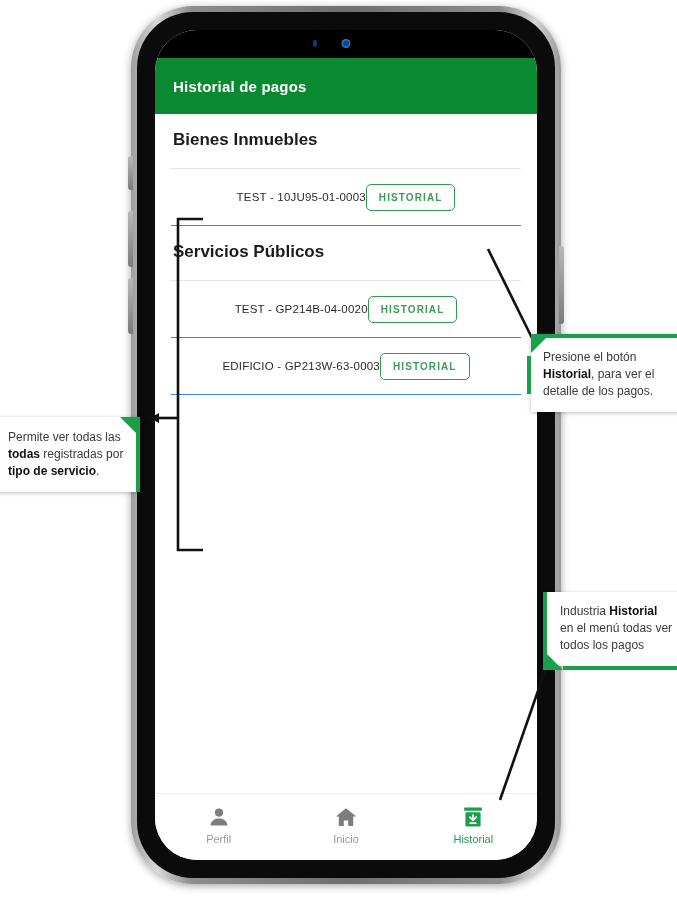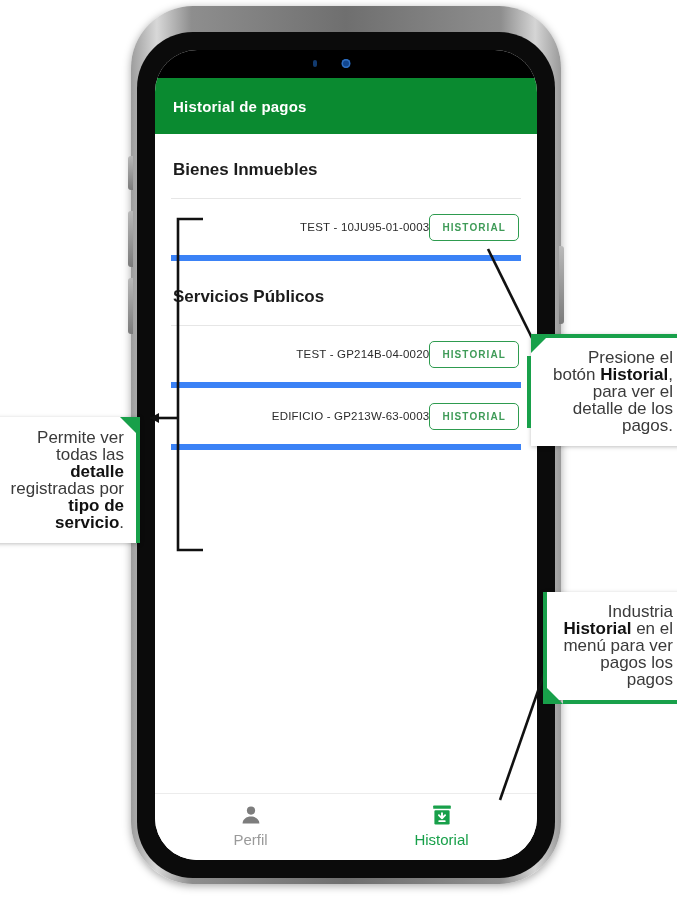--- a/index.html
+++ b/index.html
@@ -27,21 +27,20 @@
     box-shadow: 0 2px 8px rgba(0,0,0,0.35);
   }
   #phone-frame-inner {
     position: absolute;
     left: 6px;
     top: 6px;
     right: 6px;
     bottom: 6px;
     border-radius: 56px;
     background: #0b0b0b;
-    margin-top: 20px;
   }
   #phone-screen {
     position: absolute;
     left: 18px;
     top: 18px;
     right: 18px;
     bottom: 18px;
     border-radius: 42px;
     background: #000000;
     overflow: hidden;
@@ -130,28 +129,28 @@
   #app-body {
     flex: 1 1 auto;
     background: #ffffff;
     padding: 0 16px;
     overflow: hidden;
   }
   .section-title {
     font-size: 17px;
     font-weight: bold;
     color: #1c1c1c;
-    padding: 26px 2px 18px 2px;
+    padding: 16px 2px 18px 2px;
   }
   .list-row {
     display: flex;
     align-items: center;
-    justify-content: flex-end;
+    justify-content: center;
     height: 56px;
-    border-bottom: 6px solid #3b82f6;
+    border-bottom: 1px solid #3b82f6;
     padding: 0 2px;
   }
   .row-label {
     font-size: 11.5px;
     color: #2b2b2b;
     letter-spacing: .2px;
   }
   .historial-btn {
     border: 1px solid #2e9b4f;
     border-radius: 5px;
@@ -179,41 +178,40 @@
   }
   .nav-item {
     display: flex;
     flex-direction: column;
     align-items: center;
     justify-content: center;
     width: 90px;
     cursor: pointer;
   }
   .nav-label {
-    font-size: 15px;
+    font-size: 11px;
     margin-top: 4px;
     color: #9a9a9a;
   }
   .nav-item.active .nav-label { color: #18a04a; }
   .nav-icon { width: 24px; height: 24px; display: block; }
 
   
   .callout {
     position: absolute;
     background: #ffffff;
     box-shadow: 0 1px 4px rgba(0,0,0,0.25);
     z-index: 30;
     box-sizing: border-box;
   }
   .callout p {
     margin: 0;
-    font-size: 17px;
+    font-size: 12px;
     line-height: 17px;
     color: #3a3a3a;
-    text-align: right;
   }
   .callout b { color: #111; }
 
   #callout-left {
     left: -6px;
     top: 417px;
     width: 146px;
     padding: 12px 12px 12px 14px;
     border-right: 4px solid #18a04a;
   }
@@ -338,20 +336,28 @@
           <div class="nav-item">
             <span>
               <svg class="nav-icon" viewBox="0 0 24 24" fill="#7d7d7d">
                 <circle cx="12" cy="7.6" r="4.1"></circle>
                 <path d="M3.6 20.5c0-4.3 3.8-7 8.4-7s8.4 2.7 8.4 7z"></path>
               </svg>
             </span>
             <span class="nav-label">Perfil</span>
           </div>
 
+          <div class="nav-item">
+            <span>
+              <svg class="nav-icon" viewBox="0 0 24 24" fill="#7d7d7d">
+                <path d="M12 3.2 1.8 11.6h3V21h5v-5.6h4.4V21h5v-9.4h3z"></path>
+              </svg>
+            </span>
+            <span class="nav-label">Inicio</span>
+          </div>
 
           <div class="nav-item active">
             <span>
               <svg class="nav-icon" viewBox="0 0 24 24">
                 <rect x="3.2" y="2.6" width="17.6" height="3.2" rx="0.6" fill="#18a04a"></rect>
                 <rect x="4.4" y="7.2" width="15.2" height="14.2" rx="1.2" fill="#18a04a"></rect>
                 <path d="M12 10.2v5.1m0 0 3.1-3.1M12 15.3 8.9 12.2" stroke="#ffffff" stroke-width="1.9" fill="none" stroke-linecap="round" stroke-linejoin="round"></path>
                 <rect x="8.4" y="17.3" width="7.2" height="1.8" rx="0.6" fill="#ffffff"></rect>
               </svg>
             </span>
@@ -371,26 +377,26 @@
   <path d="M178 418 H150" fill="none" stroke="#111111" stroke-width="2.6"></path>
   <path d="M150 418 l9 -5 v10 z" fill="#111111"></path>
 
   <path d="M488 249 L532 338" fill="none" stroke="#111111" stroke-width="2.6"></path>
 
   <path d="M500 800 L546 668" fill="none" stroke="#111111" stroke-width="2.6"></path>
 </svg>
 
 <div class="callout" id="callout-left">
   <div class="ptr"></div>
-  <p><span>Permite ver todas las </span><b>detalle</b><span> registradas por </span><b>tipo de servicio</b><span>.</span></p>
+  <p><span>Permite ver todas las </span><b>todas</b><span> registradas por </span><b>tipo de servicio</b><span>.</span></p>
 </div>
 
 <div class="callout" id="callout-right-top">
   <div class="ptr"></div>
   <div class="edge-l"></div>
   <p><span>Presione el botón </span><b>Historial</b><span>, para ver el detalle de los pagos.</span></p>
 </div>
 
 <div class="callout" id="callout-right-bottom">
   <div class="ptr"></div>
   <div class="edge-b"></div>
-  <p><span>Industria </span><b>Historial</b><span> en el menú para ver pagos los pagos</span></p>
+  <p><span>Industria </span><b>Historial</b><span> en el menú todas ver todos los pagos</span></p>
 </div>
 
 </body></html>

